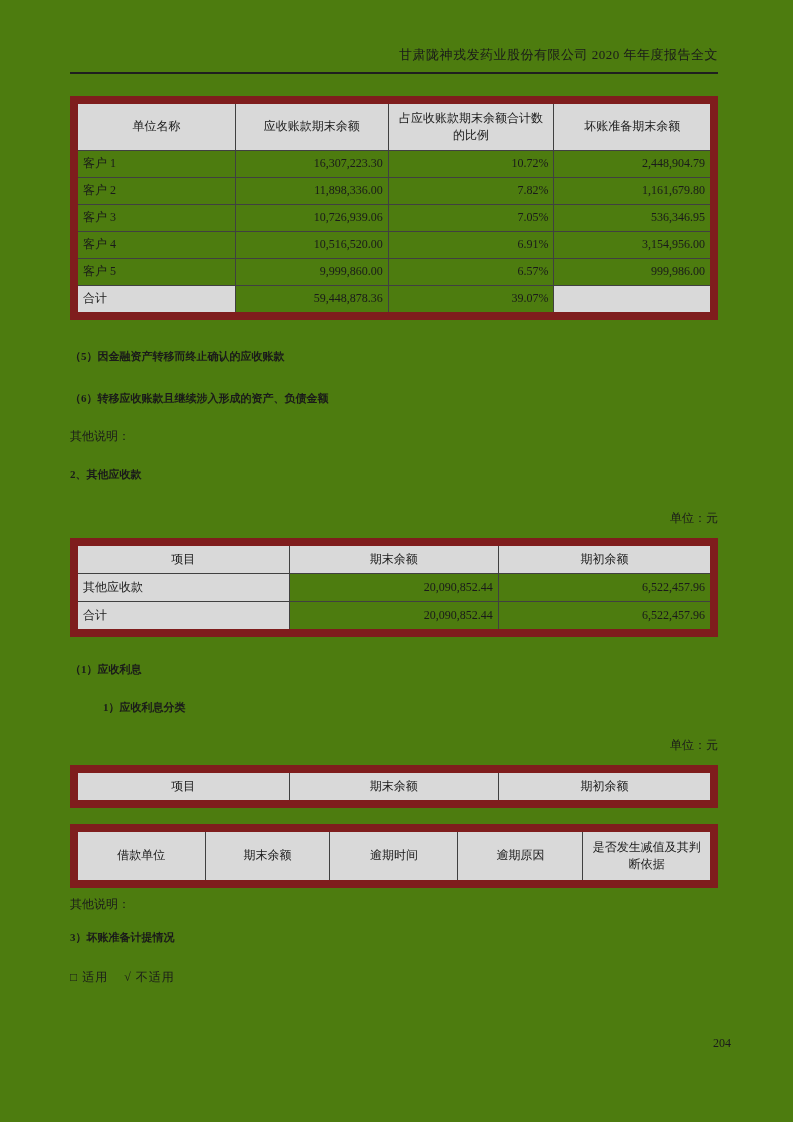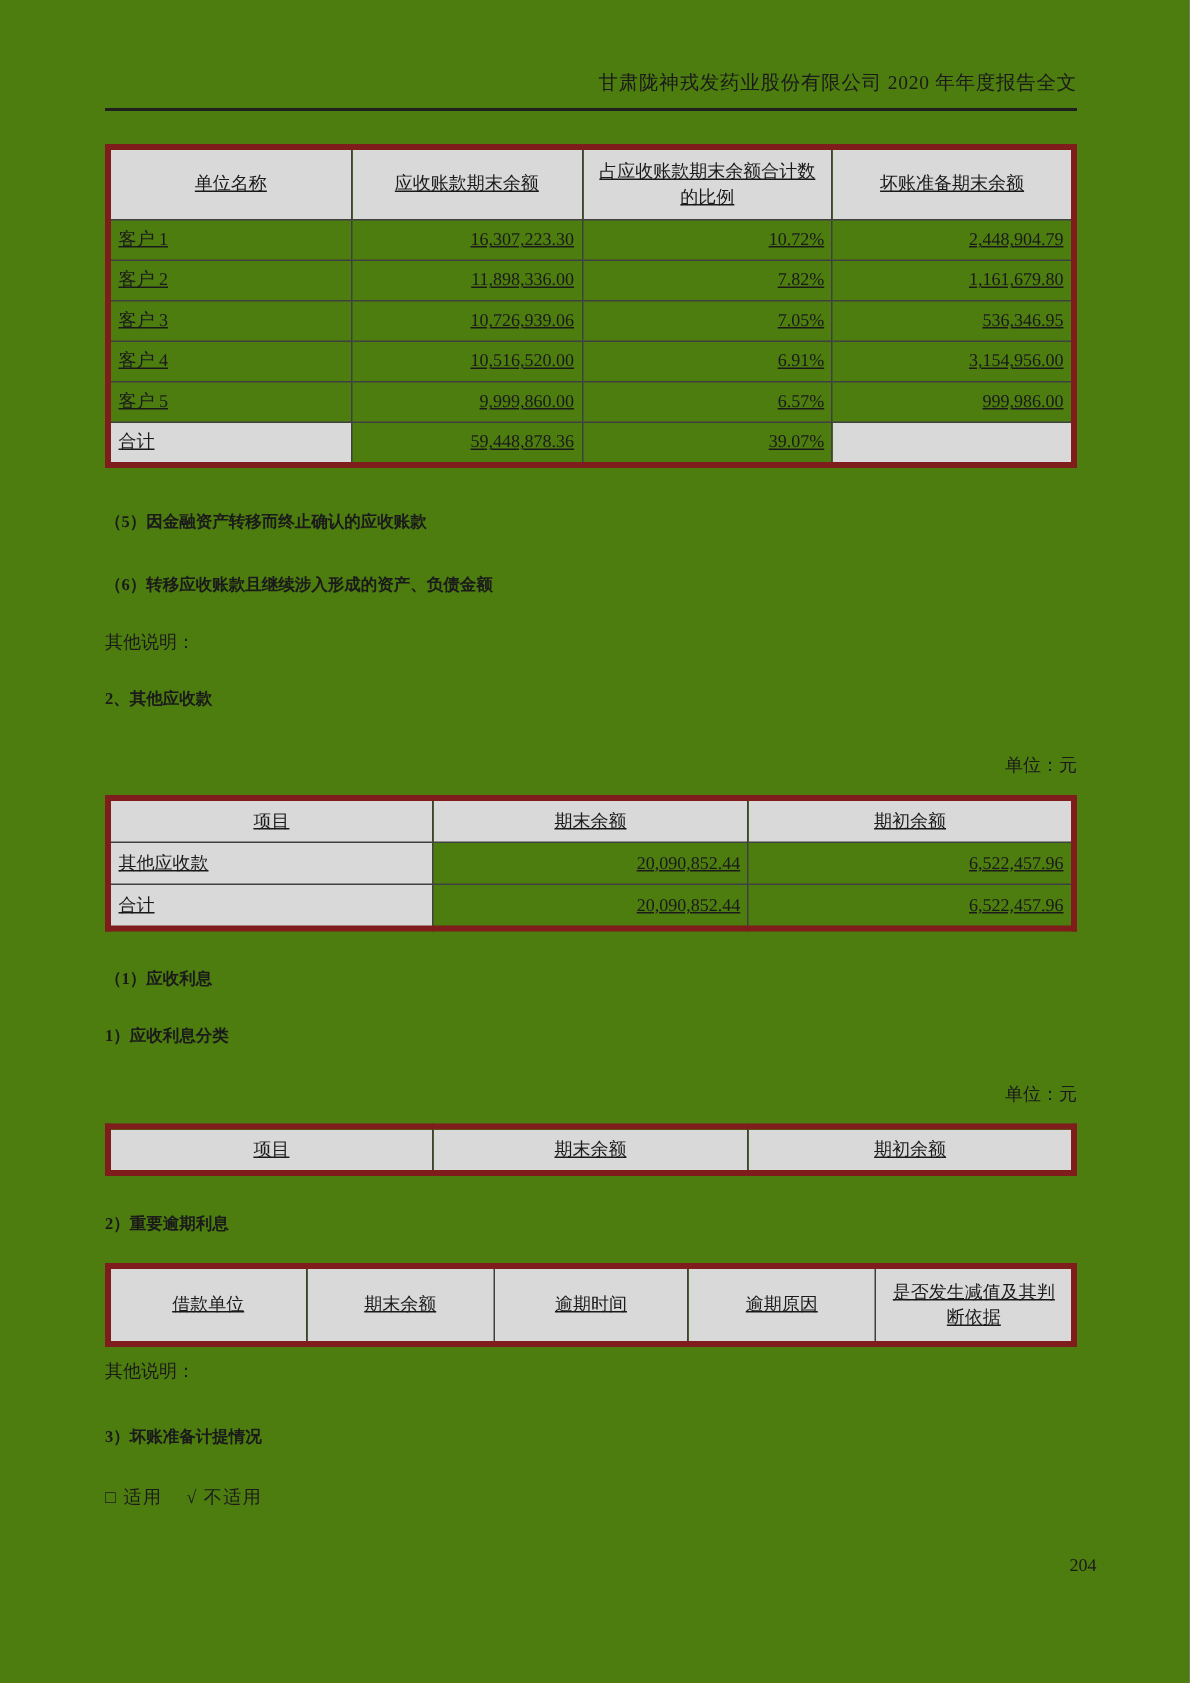--- a/index.html
+++ b/index.html
@@ -21,22 +21,21 @@
     text-align: right;
     font-size: 13px;
     letter-spacing: 0.5px;
     border-bottom: 2px solid #1f1f1f;
   }
   table {
     border-collapse: collapse;
     width: 100%;
     table-layout: fixed;
     font-size: 12px;
-    border: 4px solid #7f1d1d;
-    text-decoration: underline;
+    border: 8px solid #7f1d1d;
   }
   th, td {
     border: 1px solid #404040;
     padding: 1px 5px;
     line-height: 1.45;
     font-weight: normal;
     overflow: hidden;
   }
   th { background: var(--header-bg, #d9d9d9); text-align: center; vertical-align: middle; }
   td.name  { text-align: left; }
@@ -55,23 +54,23 @@
   .heading {
     font-size: 11px;
     font-weight: bold;
     line-height: 20px;
     margin: 0;
   }
   .h-s5  { margin-top: 26px; }
   .h-s6  { margin-top: 22px; }
   .h-other-recv { margin-top: 20px; }
   .h-interest { margin-top: 22px; }
-  .h-interest-class { margin-top: 18px; }
+  .h-interest-class { margin-top: 18px; margin-left: 33px; }
   .h-overdue { margin-top: 22px; }
-  .h-baddebt { margin-top: 26px; }
+  .h-baddebt { margin-top: 15px; }
   .note {
     font-size: 12px;
     line-height: 16px;
     margin-top: 20px;
   }
   .note-after-table { margin-top: 8px; }
   .unit-label {
     font-size: 12px;
     line-height: 16px;
     text-align: right;
@@ -200,21 +199,20 @@
     </colgroup>
     <thead>
       <tr>
         <th>项目</th>
         <th>期末余额</th>
         <th>期初余额</th>
       </tr>
     </thead>
   </table>
 
-  <p class="heading h-overdue">2）重要逾期利息</p>
 
   <table class="t-overdue">
     <colgroup>
       <col style="width:20.5%">
         <col style="width:19.5%">
         <col style="width:20.0%">
         <col style="width:19.5%">
         <col style="width:20.5%">
     </colgroup>
     <thead>

